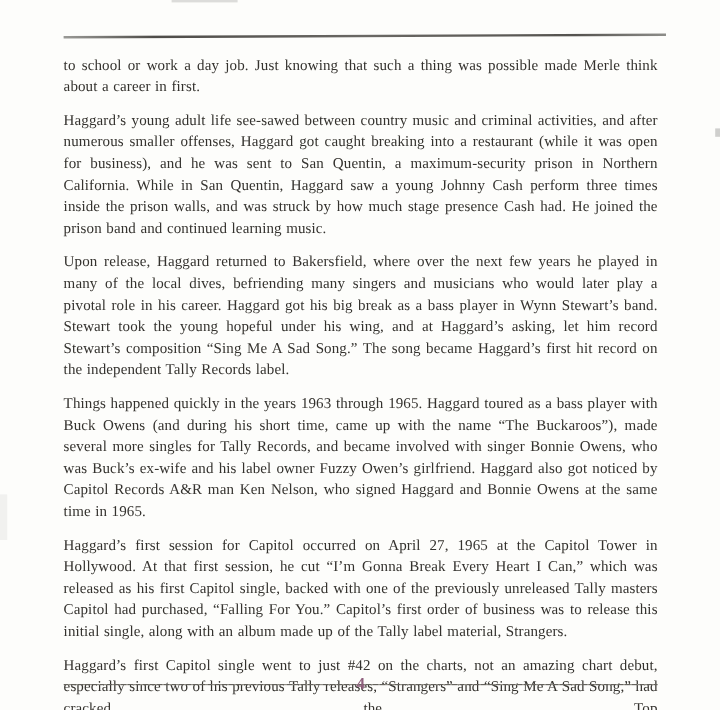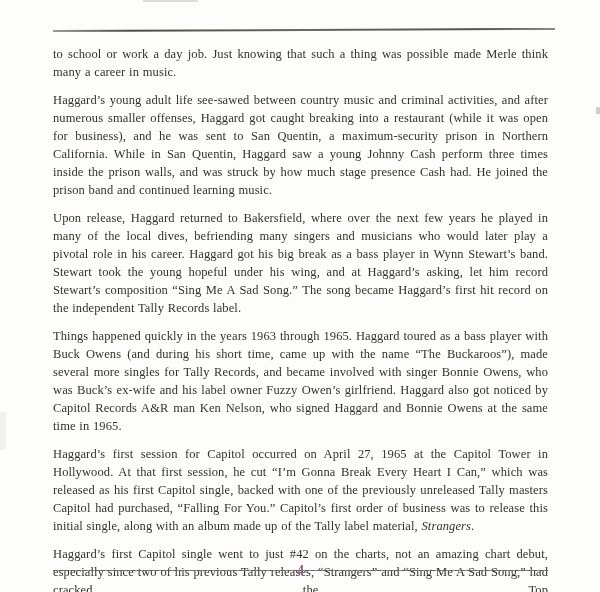--- a/index.html
+++ b/index.html
@@ -35,21 +35,20 @@
     line-height: 18px;
     color: var(--text, #34322e);
     text-align: justify;
     word-spacing: 0.5px;
     letter-spacing: 0.1px;
   }
   .text-block p:last-child {
     text-align-last: justify;
   }
   .text-block p .italic {
-    font-style: italic;
   }
   .rule-bottom {
     position: absolute;
     left: 53px;
     top: 570px;
     width: 495px;
     height: 1px;
     background: repeating-linear-gradient(90deg, #66645e 0 4px, #8e8c84 4px 6px);
   }
   .folio-wrap {
@@ -96,21 +95,21 @@
 <body>
 
 <div class="canvas">
   <div class="artifact top-streak"></div>
   <div class="artifact right-dash"></div>
   <div class="artifact left-smudge"></div>
 
   <div class="rule-top"></div>
 
   <div class="text-block">
-      <p><span>to school or work a day job. Just knowing that such a thing was possible made Merle think many a career in music.</span></p>
+      <p><span>to school or work a day job. Just knowing that such a thing was possible made Merle think about a career in first.</span></p>
       <p><span>Haggard’s young adult life see-sawed between country music and criminal activities, and after numerous smaller offenses, Haggard got caught breaking into a restaurant (while it was open for business), and he was sent to San Quentin, a maximum-security prison in Northern California. While in San Quentin, Haggard saw a young Johnny Cash perform three times inside the prison walls, and was struck by how much stage presence Cash had. He joined the prison band and continued learning music.</span></p>
       <p><span>Upon release, Haggard returned to Bakersfield, where over the next few years he played in many of the local dives, befriending many singers and musicians who would later play a pivotal role in his career. Haggard got his big break as a bass player in Wynn Stewart’s band. Stewart took the young hopeful under his wing, and at Haggard’s asking, let him record Stewart’s composition “Sing Me A Sad Song.” The song became Haggard’s first hit record on the independent Tally Records label.</span></p>
       <p><span>Things happened quickly in the years 1963 through 1965. Haggard toured as a bass player with Buck Owens (and during his short time, came up with the name “The Buckaroos”), made several more singles for Tally Records, and became involved with singer Bonnie Owens, who was Buck’s ex-wife and his label owner Fuzzy Owen’s girlfriend. Haggard also got noticed by Capitol Records A&amp;R man Ken Nelson, who signed Haggard and Bonnie Owens at the same time in 1965.</span></p>
       <p><span>Haggard’s first session for Capitol occurred on April 27, 1965 at the Capitol Tower in Hollywood. At that first session, he cut “I’m Gonna Break Every Heart I Can,” which was released as his first Capitol single, backed with one of the previously unreleased Tally masters Capitol had purchased, “Falling For You.” Capitol’s first order of business was to release this initial single, along with an album made up of the Tally label material, </span><span class="italic">Strangers</span><span>.</span></p>
       <p><span>Haggard’s first Capitol single went to just #42 on the charts, not an amazing chart debut, especially since two of his previous Tally releases, “Strangers” and “Sing Me A Sad Song,” had cracked the Top</span></p>
     </div>
 
   <div class="rule-bottom"></div>
 
   <div class="folio-wrap">

